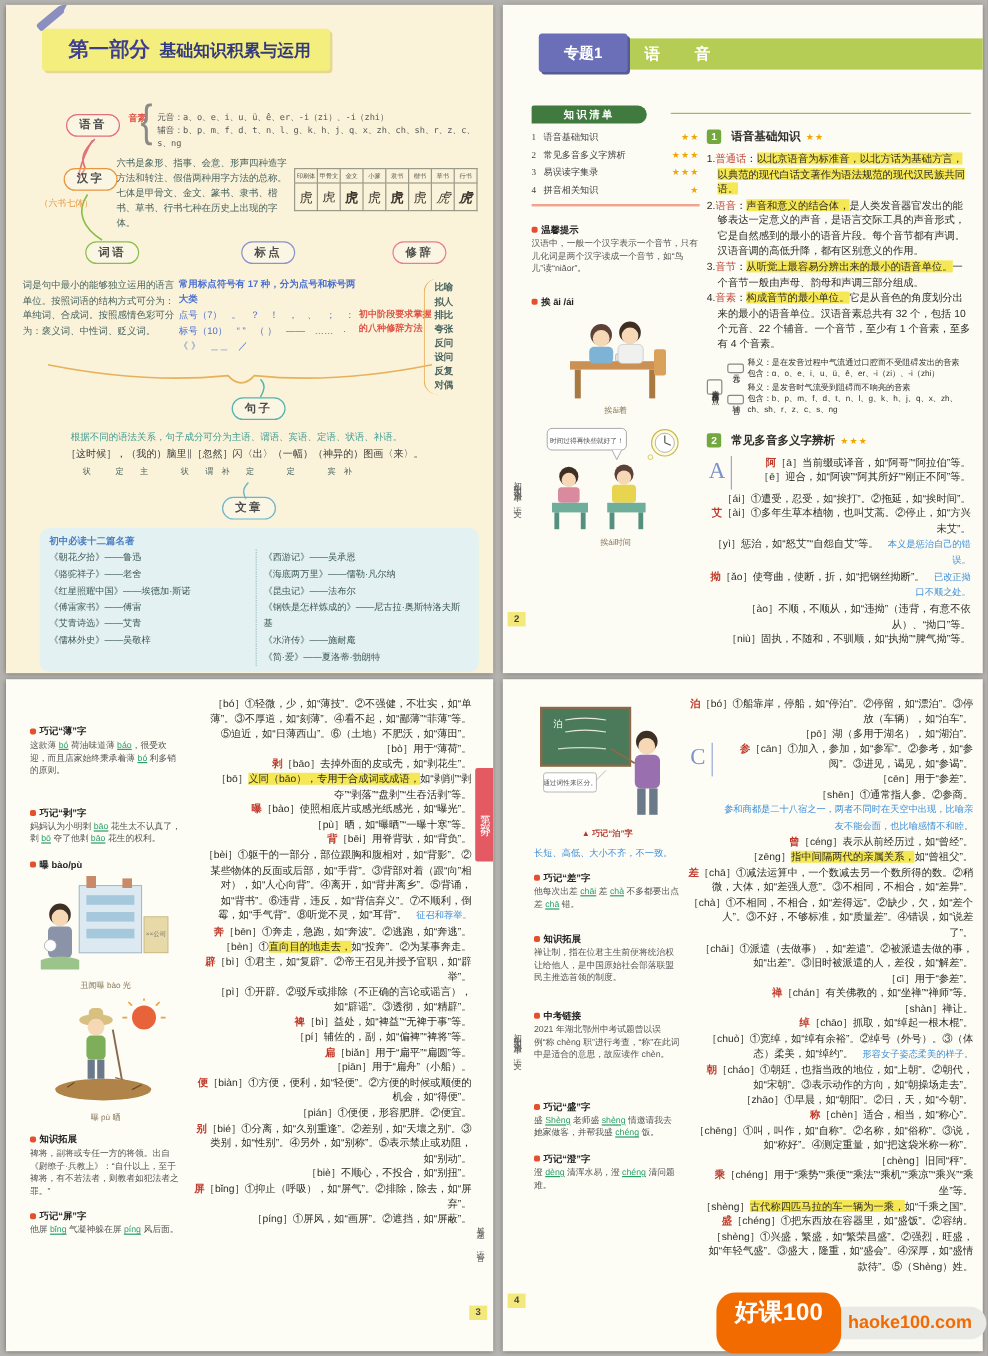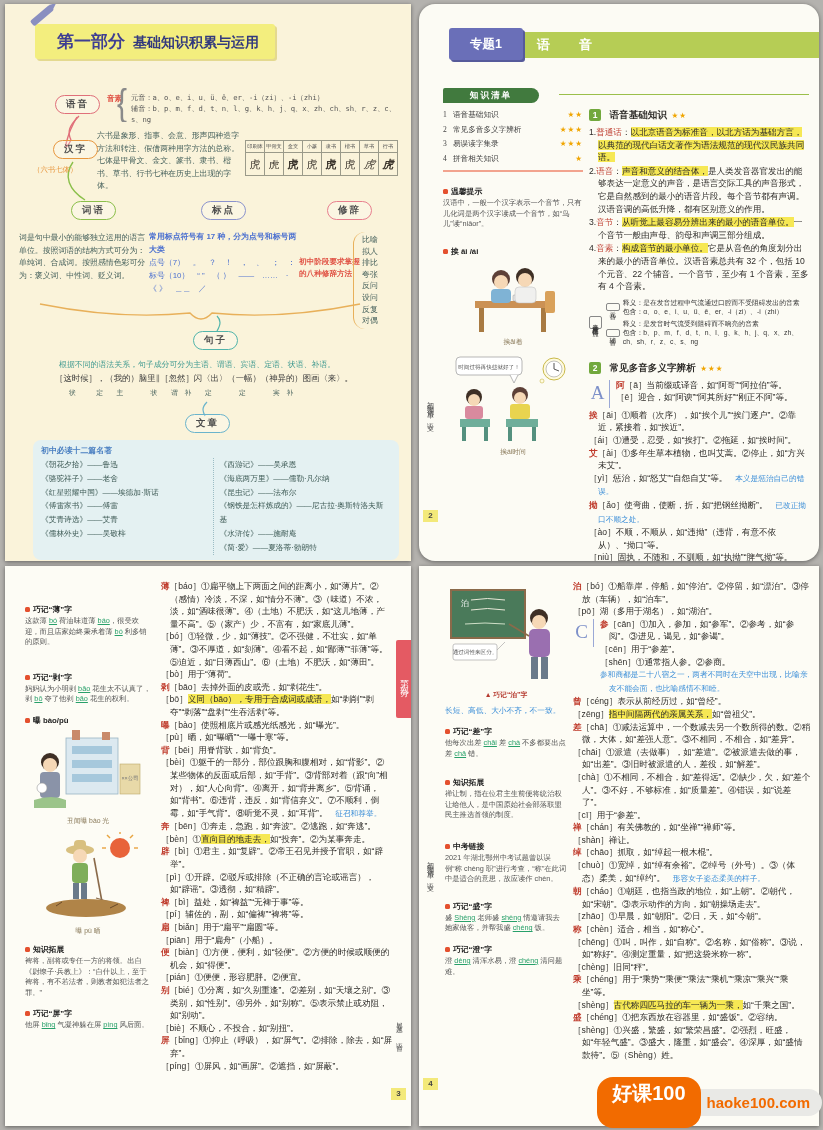--- a/index.html
+++ b/index.html
@@ -1,19 +1,19 @@
 <!DOCTYPE html>
 <html><head>
 <meta charset="utf-8">
 <style>
   html,body{margin:0;padding:0;background:#9e9c99;}
   .shot{position:relative;width:823px;height:1130px;background:#b4b2ae;font-family:"Liberation Sans",sans-serif;overflow:hidden;}
   .page{position:absolute;background:#fcfbf4;box-shadow:0 1px 4px rgba(0,0,0,.45);overflow:hidden;}
   #p1{left:5px;top:4px;width:406px;height:557px;background:#faf3da;}
-  #p2{left:419px;top:4px;width:400px;height:557px;border-radius:16px;}
+  #p2{left:419px;top:4px;width:400px;height:557px;}
   #p3{left:5px;top:566px;width:406px;height:560px;background:#fdfcf5;}
   #p4{left:419px;top:566px;width:400px;height:560px;background:#fdfcf5;}
   .abs{position:absolute;}
   
   .p1-title{background:#f3ee7e;padding:6px 16px 6px 22px;border-radius:3px;box-shadow:2px 2px 0 #e4d98f;white-space:nowrap;}
   .p1-title .part{font-size:17px;font-weight:bold;color:#3f3f92;font-family:"Liberation Serif",serif;margin-right:8px;}
   .p1-title .main{font-size:14px;font-weight:bold;color:#333a7e;}
   .pencil{position:absolute;left:-6px;top:-12px;width:26px;height:7px;background:#8a8fc0;transform:rotate(-40deg);border-radius:2px;}
   .pencil:after{content:"";position:absolute;right:-6px;top:0;border-left:7px solid #8a8fc0;border-top:3.5px solid transparent;border-bottom:3.5px solid transparent;}
   .nbox{display:inline-block;border:1.6px solid;border-radius:10px;padding:2px 10px;font-size:9.5px;color:#4c4c4c;background:rgba(255,255,255,.25);font-weight:bold;letter-spacing:2px;white-space:nowrap;}
@@ -25,32 +25,32 @@
   .stable .hd td{font-size:5.2px;height:11px;padding:0 1px;}
   .stable .gl td{font-size:11px;height:20px;width:16px;color:#3a342c;font-family:"Liberation Serif",serif;}
   .g2{font-weight:300;transform:scaleY(.9);display:inline-block;}
   .g3{font-weight:bold;}
   .g4{font-family:"DejaVu Serif",serif;}
   .g5{font-weight:bold;font-family:"DejaVu Serif",serif;}
   .g7{font-style:italic;display:inline-block;transform:skewX(-8deg);}
   .g8{font-style:italic;font-weight:bold;}
   .bdtxt{font-size:7.9px;line-height:13px;color:#4a6fd0;}
   .rednote{font-size:7.6px;line-height:12px;color:#e05345;font-weight:bold;}
-  .xiuci{border-left:1.6px solid #e8b05a;border-radius:12px 0 0 12px;padding:2px 0 2px 8px;font-size:7.9px;line-height:11.6px;color:#47625d;}
+  .xiuci{border-left:1.6px solid #e8b05a;border-radius:12px 0 0 12px;padding:2px 0 2px 8px;font-size:7.9px;line-height:11.6px;color:#47625d;font-weight:bold;}
   .booksbox{background:#e4f1f2;border-radius:8px;padding:5px 8px;}
   .bookstitle{font-size:7.9px;font-weight:bold;color:#4a7fc1;margin-bottom:2px;}
   .bookcols{display:flex;}
   .bookcol{flex:1;font-size:7.7px;line-height:13.8px;color:#3d5a55;}
   .bookcol.l{border-right:1px dotted #9bbcc4;margin-right:6px;}
   
   .dict{font-size:8.6px;line-height:12.6px;color:#2e2c29;}
   .dblock{display:flex;}
   .dletter{flex:0 0 17px;font-size:19px;color:#7d90c9;font-family:"Liberation Serif",serif;border-right:1.5px solid #9aa8d6;margin:1px 6px 1px 0;padding-right:3px;height:28px;line-height:26px;text-align:center;}
   .dentries{flex:1;min-width:0;}
-  .dline{padding-left:9px;text-indent:-9px;}
+  .dline{padding-left:9px;text-indent:-9px;text-align:right;}
   .dhead{color:#bf3a2b;font-weight:bold;}
   .hl{background:#f6e854;}
   .blue{color:#3d8fd8;font-size:7.7px;}
   .py{color:#28a06a;text-decoration:underline;}
   .term{color:#c2473a;}
   .para{padding-left:9px;text-indent:-9px;margin-bottom:1px;}
   .sechead{margin:2px 0 4px;}
   .secnum{display:inline-block;min-width:12px;height:12px;background:#72a83d;color:#fff;text-align:center;line-height:12px;font-size:8.5px;font-weight:bold;border-radius:2px;margin-right:4px;}
   .sectitle{font-size:9.6px;font-weight:bold;color:#2e2c29;}
   .stars{color:#f0a500;font-size:7.5px;letter-spacing:1px;}
@@ -324,21 +324,20 @@
             <div class="dentries">
               <div class="dentry">
                 <div class="dline"><span class="dhead">阿</span>［ā］当前缀或译音，如“阿哥”“阿拉伯”等。</div>
                 <div class="dline">［ē］迎合，如“阿谀”“阿其所好”“刚正不阿”等。</div>
               </div>
             </div>
           </div>
           <div class="dblock">
             <div class="dentries">
               <div class="dentry">
-                <div class="dline"><span class="dhead">挨</span>［āi］①顺着（次序），如“挨个儿”“挨门逐户”。②靠近，紧接着，如“挨近”。</div>
                 <div class="dline">［ái］①遭受，忍受，如“挨打”。②拖延，如“挨时间”。</div>
               </div>
               <div class="dentry">
                 <div class="dline"><span class="dhead">艾</span>［ài］①多年生草本植物，也叫艾蒿。②停止，如“方兴未艾”。</div>
                 <div class="dline">［yì］惩治，如“怒艾”“自怨自艾”等。<span class="blue">　本义是惩治自己的错误。</span></div>
               </div>
               <div class="dentry">
                 <div class="dline"><span class="dhead">拗</span>［ǎo］使弯曲，使断，折，如“把钢丝拗断”。<span class="blue">　已改正拗口不顺之处。</span></div>
                 <div class="dline">［ào］不顺，不顺从，如“违拗”（违背，有意不依从）、“拗口”等。</div>
                 <div class="dline">［niù］固执，不随和，不驯顺，如“执拗”“脾气拗”等。</div>
@@ -406,21 +405,20 @@
       <div class="sbblock" style="margin-top:10px">
         <div class="sbtitle"><span class="blt"></span><span>巧记“屏”字</span></div>
         <div class="sb">他屏 <span class="py">bǐng</span> 气凝神躲在屏 <span class="py">píng</span> 风后面。</div>
       </div>
     </div>
 
     <div class="abs dict" style="left:156px;top:14px;width:232px">
         <div class="dblock">
           <div class="dentries">
             <div class="dentry">
-              <div class="dline"><span class="dhead">薄</span>［báo］①扁平物上下两面之间的距离小，如“薄片”。②（感情）冷淡，不深，如“情分不薄”。③（味道）不浓，淡，如“酒味很薄”。④（土地）不肥沃，如“这儿地薄，产量不高”。⑤（家产）少，不富有，如“家底儿薄”。</div>
               <div class="dline">［bó］①轻微，少，如“薄技”。②不强健，不壮实，如“单薄”。③不厚道，如“刻薄”。④看不起，如“鄙薄”“菲薄”等。⑤迫近，如“日薄西山”。⑥（土地）不肥沃，如“薄田”。</div>
               <div class="dline">［bò］用于“薄荷”。</div>
             </div>
             <div class="dentry">
               <div class="dline"><span class="dhead">剥</span>［bāo］去掉外面的皮或壳，如“剥花生”。</div>
               <div class="dline">［bō］<span class="hl">义同（bāo），专用于合成词或成语，</span>如“剥削”“剥夺”“剥落”“盘剥”“生吞活剥”等。</div>
             </div>
             <div class="dentry">
               <div class="dline"><span class="dhead">曝</span>［bào］使照相底片或感光纸感光，如“曝光”。</div>
               <div class="dline">［pù］晒，如“曝晒”“一曝十寒”等。</div>
@@ -491,21 +489,21 @@
         <div class="sb">他每次出差 <span class="py">chāi</span> 差 <span class="py">chà</span> 不多都要出点差 <span class="py">chā</span> 错。</div>
       </div>
       <div class="sbblock" style="margin-top:18px">
         <div class="sbtitle"><span class="blt"></span><span>知识拓展</span></div>
         <div class="sb">禅让制，指在位君主生前便将统治权让给他人，是中国原始社会部落联盟民主推选首领的制度。</div>
       </div>
       <div class="sbblock" style="margin-top:20px">
         <div class="sbtitle"><span class="blt"></span><span>中考链接</span></div>
         <div class="sb">2021 年湖北鄂州中考试题曾以误例“称 chèng 职”进行考查，“称”在此词中是适合的意思，故应读作 chèn。</div>
       </div>
-      <div class="sbblock" style="margin-top:16px">
+      <div class="sbblock" style="margin-top:32px">
         <div class="sbtitle"><span class="blt"></span><span>巧记“盛”字</span></div>
         <div class="sb">盛 <span class="py">Shèng</span> 老师盛 <span class="py">shèng</span> 情邀请我去她家做客，并帮我盛 <span class="py">chéng</span> 饭。</div>
       </div>
       <div class="sbblock" style="">
         <div class="sbtitle"><span class="blt"></span><span>巧记“澄”字</span></div>
         <div class="sb">澄 <span class="py">dèng</span> 清浑水易，澄 <span class="py">chéng</span> 清问题难。</div>
       </div>
     </div>
 
     <div class="abs dict" style="left:154px;top:14px;width:238px">
@@ -529,22 +527,22 @@
           </div>
         </div>
         <div class="dblock">
           <div class="dentries">
             <div class="dentry">
               <div class="dline"><span class="dhead">曾</span>［céng］表示从前经历过，如“曾经”。</div>
               <div class="dline">［zēng］<span class="hl">指中间隔两代的亲属关系，</span>如“曾祖父”。</div>
             </div>
             <div class="dentry">
               <div class="dline"><span class="dhead">差</span>［chā］①减法运算中，一个数减去另一个数所得的数。②稍微，大体，如“差强人意”。③不相同，不相合，如“差异”。</div>
+              <div class="dline">［chà］①不相同，不相合，如“差得远”。②缺少，欠，如“差个人”。③不好，不够标准，如“质量差”。④错误，如“说差了”。</div>
               <div class="dline">［chāi］①派遣（去做事），如“差遣”。②被派遣去做的事，如“出差”。③旧时被派遣的人，差役，如“解差”。</div>
-              <div class="dline">［chà］①不相同，不相合，如“差得远”。②缺少，欠，如“差个人”。③不好，不够标准，如“质量差”。④错误，如“说差了”。</div>
               <div class="dline">［cī］用于“参差”。</div>
             </div>
             <div class="dentry">
               <div class="dline"><span class="dhead">禅</span>［chán］有关佛教的，如“坐禅”“禅师”等。</div>
               <div class="dline">［shàn］禅让。</div>
             </div>
             <div class="dentry">
               <div class="dline"><span class="dhead">绰</span>［chāo］抓取，如“绰起一根木棍”。</div>
               <div class="dline">［chuò］①宽绰，如“绰有余裕”。②绰号（外号）。③（体态）柔美，如“绰约”。<span class="blue">　形容女子姿态柔美的样子。</span></div>
             </div>

